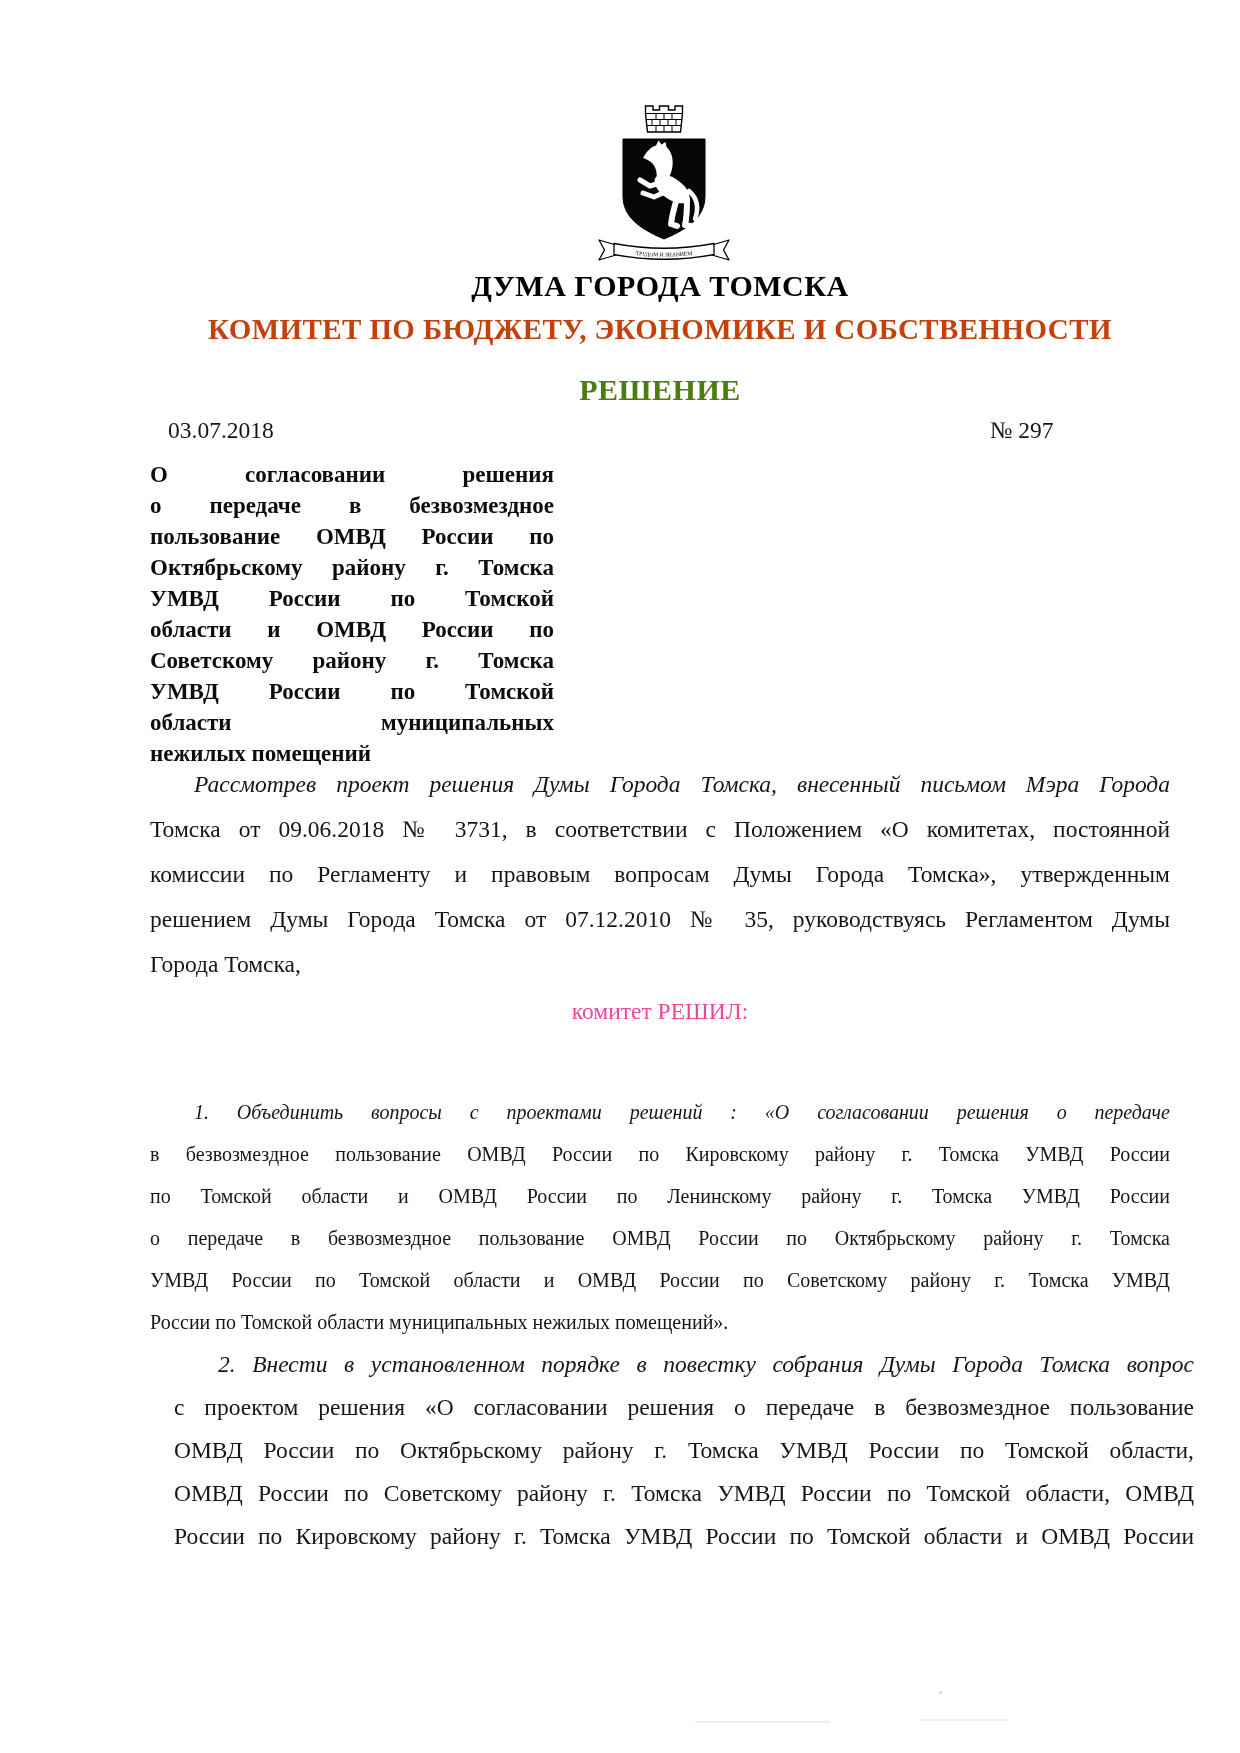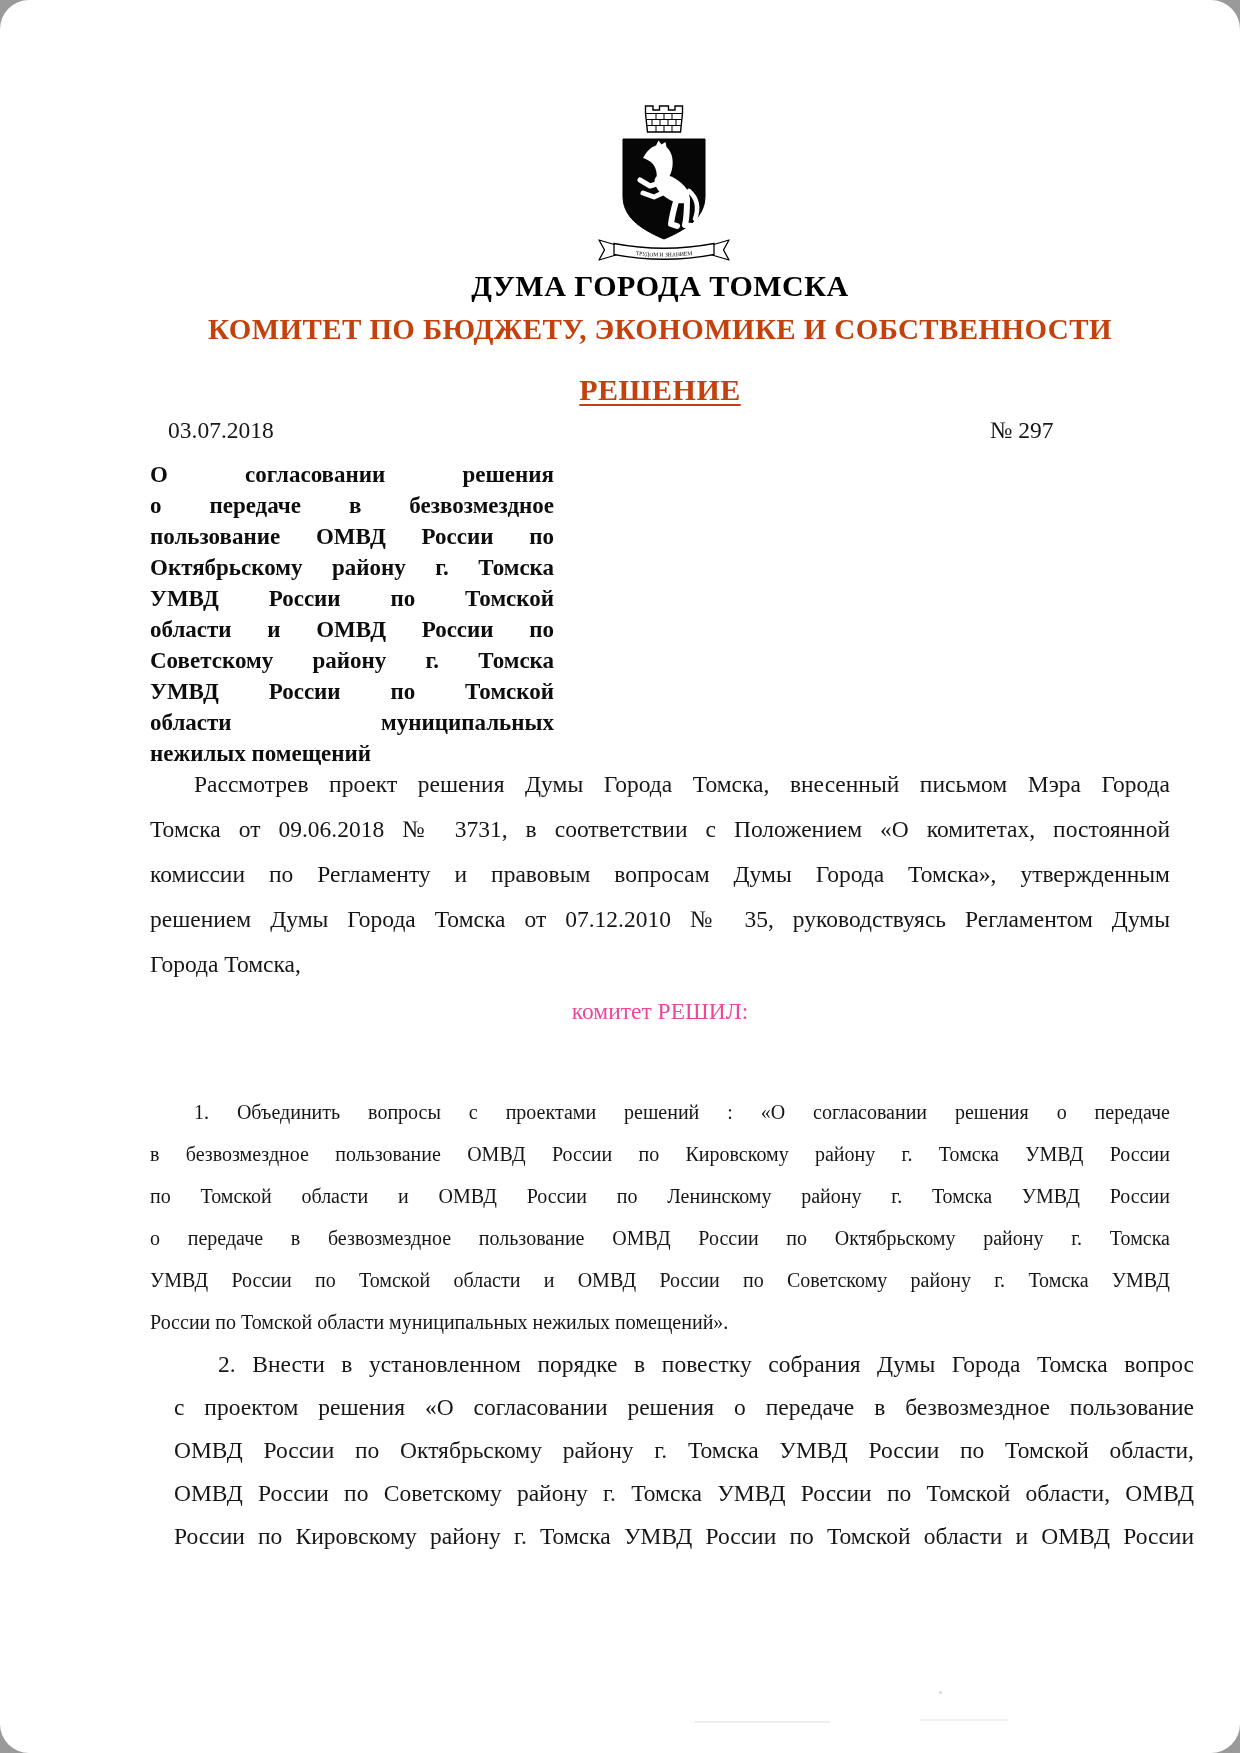--- a/index.html
+++ b/index.html
@@ -4,39 +4,38 @@
 <style>
   html,body{margin:0;padding:0;background:#9a9a9a;}
   .page{
     position:relative;
     width:1240px;height:1753px;
     margin:0 auto;
     background:#ffffff;
     font-family:"Liberation Serif","DejaVu Serif",serif;
     color:#161616;
     overflow:hidden;
-    border-radius:29px;
   }
   
   .emblem{
     position:absolute;left:594px;top:104px;width:140px;
     display:flex;flex-direction:column;align-items:center;
   }
   .emblem svg{display:block;}
   .emblem .ribbon{margin-top:-5px;}
   .emblem .shield{margin-top:2px;}
   
   .center-line{
     position:absolute;left:150px;width:1020px;
     text-align:center;white-space:nowrap;
   }
   .org{top:269px;font-size:30px;font-weight:bold;color:#000;letter-spacing:.5px;}
   .committee{top:313px;font-size:29px;font-weight:bold;color:#c2410c;letter-spacing:.4px;}
-  .doctype{top:373px;font-size:30px;font-weight:bold;color:#c2410c;
-    text-decoration:underline;text-underline-offset:4px;text-decoration-thickness:2px;letter-spacing:.5px;}
+  .doctype{top:373px;font-size:30px;font-weight:bold;color:#4d7c0f;
+    text-underline-offset:4px;text-decoration-thickness:2px;letter-spacing:.5px;}
   .resolved{top:998px;font-size:23.5px;font-weight:normal;color:#ec4899;}
   
   .date{position:absolute;left:168px;top:417px;font-size:23.5px;}
   .number{position:absolute;left:990px;top:417px;font-size:23.5px;}
   
   .subject{
     position:absolute;left:150px;top:459px;width:404px;
     font-size:23px;font-weight:bold;line-height:31px;color:#0d0d0d;
   }
   .preamble{
@@ -46,21 +45,21 @@
   .item1{
     position:absolute;left:150px;top:1091px;width:1020px;
     font-size:20px;line-height:42px;
   }
   .item2{
     position:absolute;left:150px;top:1343px;width:1020px;
     font-size:23.5px;line-height:43px;margin-left:24px;
   }
   .tline{text-align:justify;text-justify:inter-word;}
   .tline.just{text-align-last:justify;}
-  .para .tline:first-child{text-indent:44px;}
+  .para .tline:first-child{text-indent:44px;font-style:italic;}
   
   .artifact{position:absolute;background:#ededed;}
   .a1{left:695px;top:1721px;width:135px;height:2px;}
   .a2{left:920px;top:1719px;width:88px;height:2px;background:#f1f1f1;}
   .a3{left:939px;top:1691px;width:3px;height:3px;background:#d7d7d7;border-radius:50%;}
 </style>
 </head>
 <body>
 
 <div class="page">

